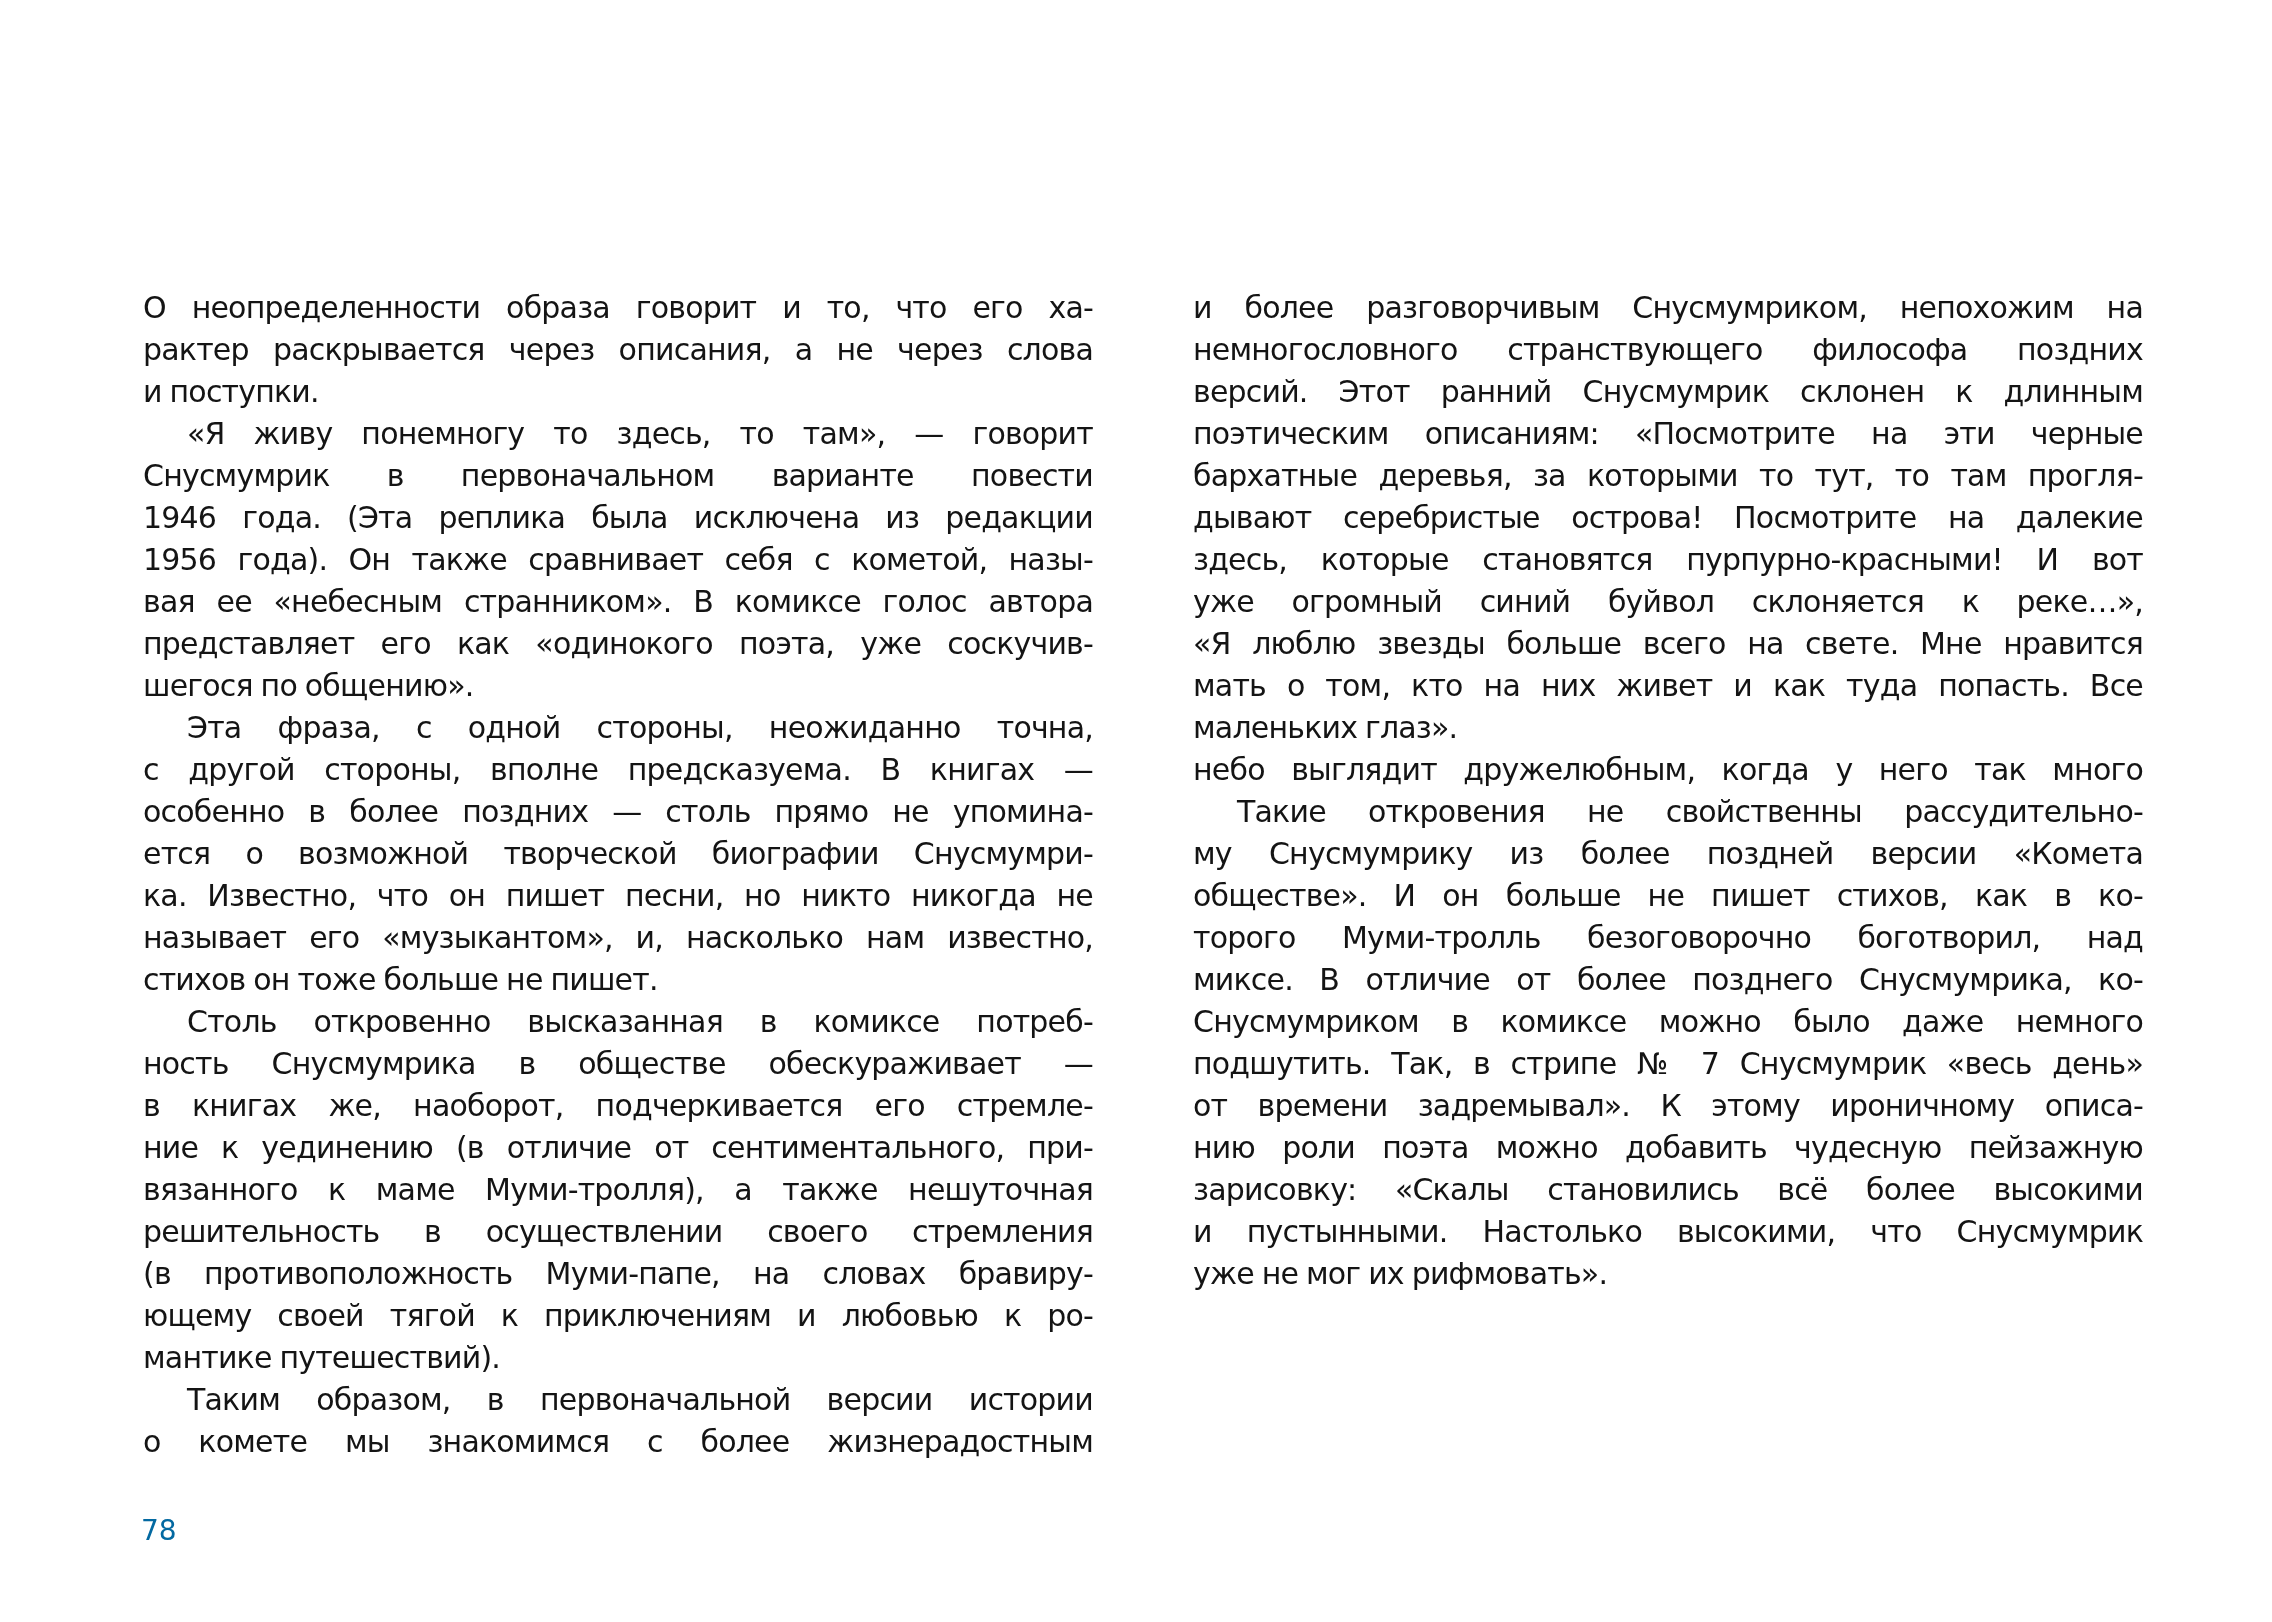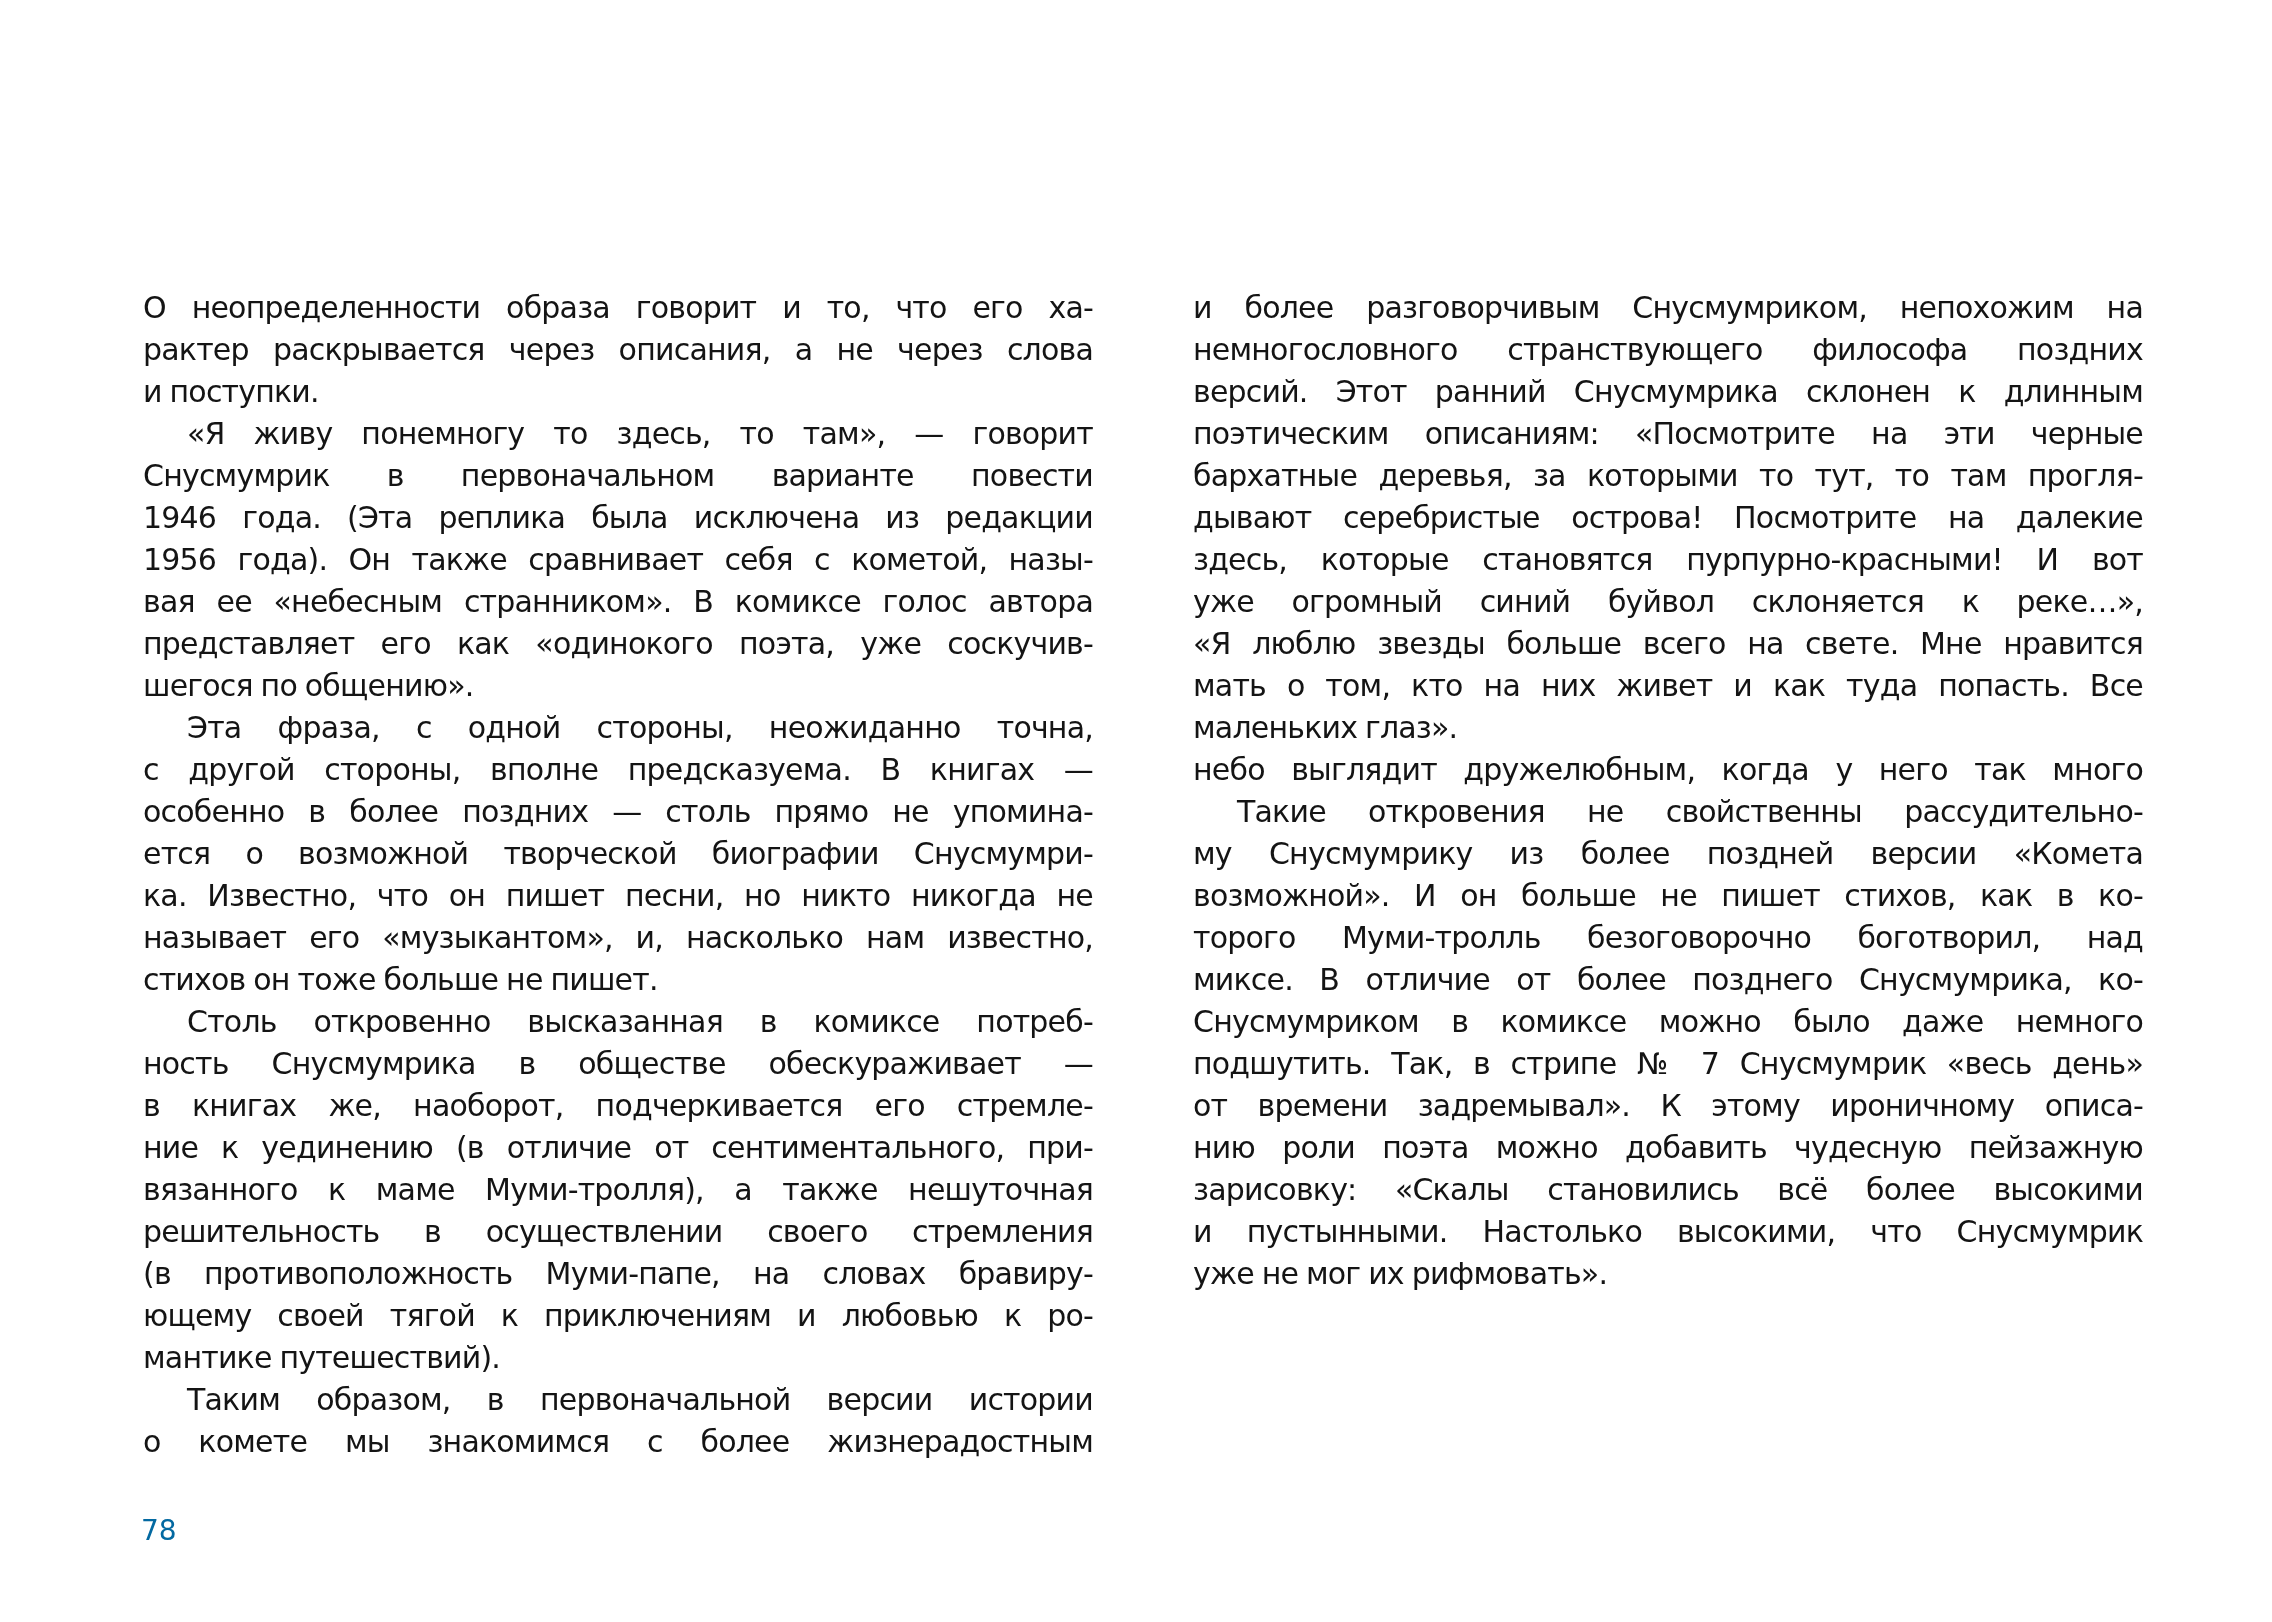--- a/index.html
+++ b/index.html
@@ -70,35 +70,35 @@
       </div>
       <div>
         <span class="line indent">Таким образом, в первоначальной версии истории</span>
         <span class="line">о комете мы знакомимся с более жизнерадостным</span>
       </div>
     </div>
   <div class="column col-right">
       <div>
         <span class="line">и более разговорчивым Снусмумриком, непохожим на</span>
         <span class="line">немногословного странствующего философа поздних</span>
-        <span class="line">версий. Этот ранний Снусмумрика склонен к длинным</span>
+        <span class="line">версий. Этот ранний Снусмумрик склонен к длинным</span>
         <span class="line">поэтическим описаниям: «Посмотрите на эти черные</span>
         <span class="line">бархатные деревья, за которыми то тут, то там прогля-</span>
         <span class="line">дывают серебристые острова! Посмотрите на далекие</span>
         <span class="line">здесь, которые становятся пурпурно-красными! И вот</span>
         <span class="line">уже огромный синий буйвол склоняется к реке…»,</span>
         <span class="line">«Я люблю звезды больше всего на свете. Мне нравится</span>
         <span class="line">мать о том, кто на них живет и как туда попасть. Все</span>
         <span class="line last">маленьких глаз».</span>
         <span class="line">небо выглядит дружелюбным, когда у него так много</span>
       </div>
       <div>
         <span class="line indent">Такие откровения не свойственны рассудительно-</span>
         <span class="line">му Снусмумрику из более поздней версии «Комета</span>
-        <span class="line">возможной». И он больше не пишет стихов, как в ко-</span>
+        <span class="line">обществе». И он больше не пишет стихов, как в ко-</span>
         <span class="line">торого Муми-тролль безоговорочно боготворил, над</span>
         <span class="line">миксе. В отличие от более позднего Снусмумрика, ко-</span>
         <span class="line">Снусмумриком в комиксе можно было даже немного</span>
         <span class="line">подшутить. Так, в стрипе № 7 Снусмумрик «весь день»</span>
         <span class="line">от времени задремывал». К этому ироничному описа-</span>
         <span class="line">нию роли поэта можно добавить чудесную пейзажную</span>
         <span class="line">зарисовку: «Скалы становились всё более высокими</span>
         <span class="line">и пустынными. Настолько высокими, что Снусмумрик</span>
         <span class="line last">уже не мог их рифмовать».</span>
       </div>

